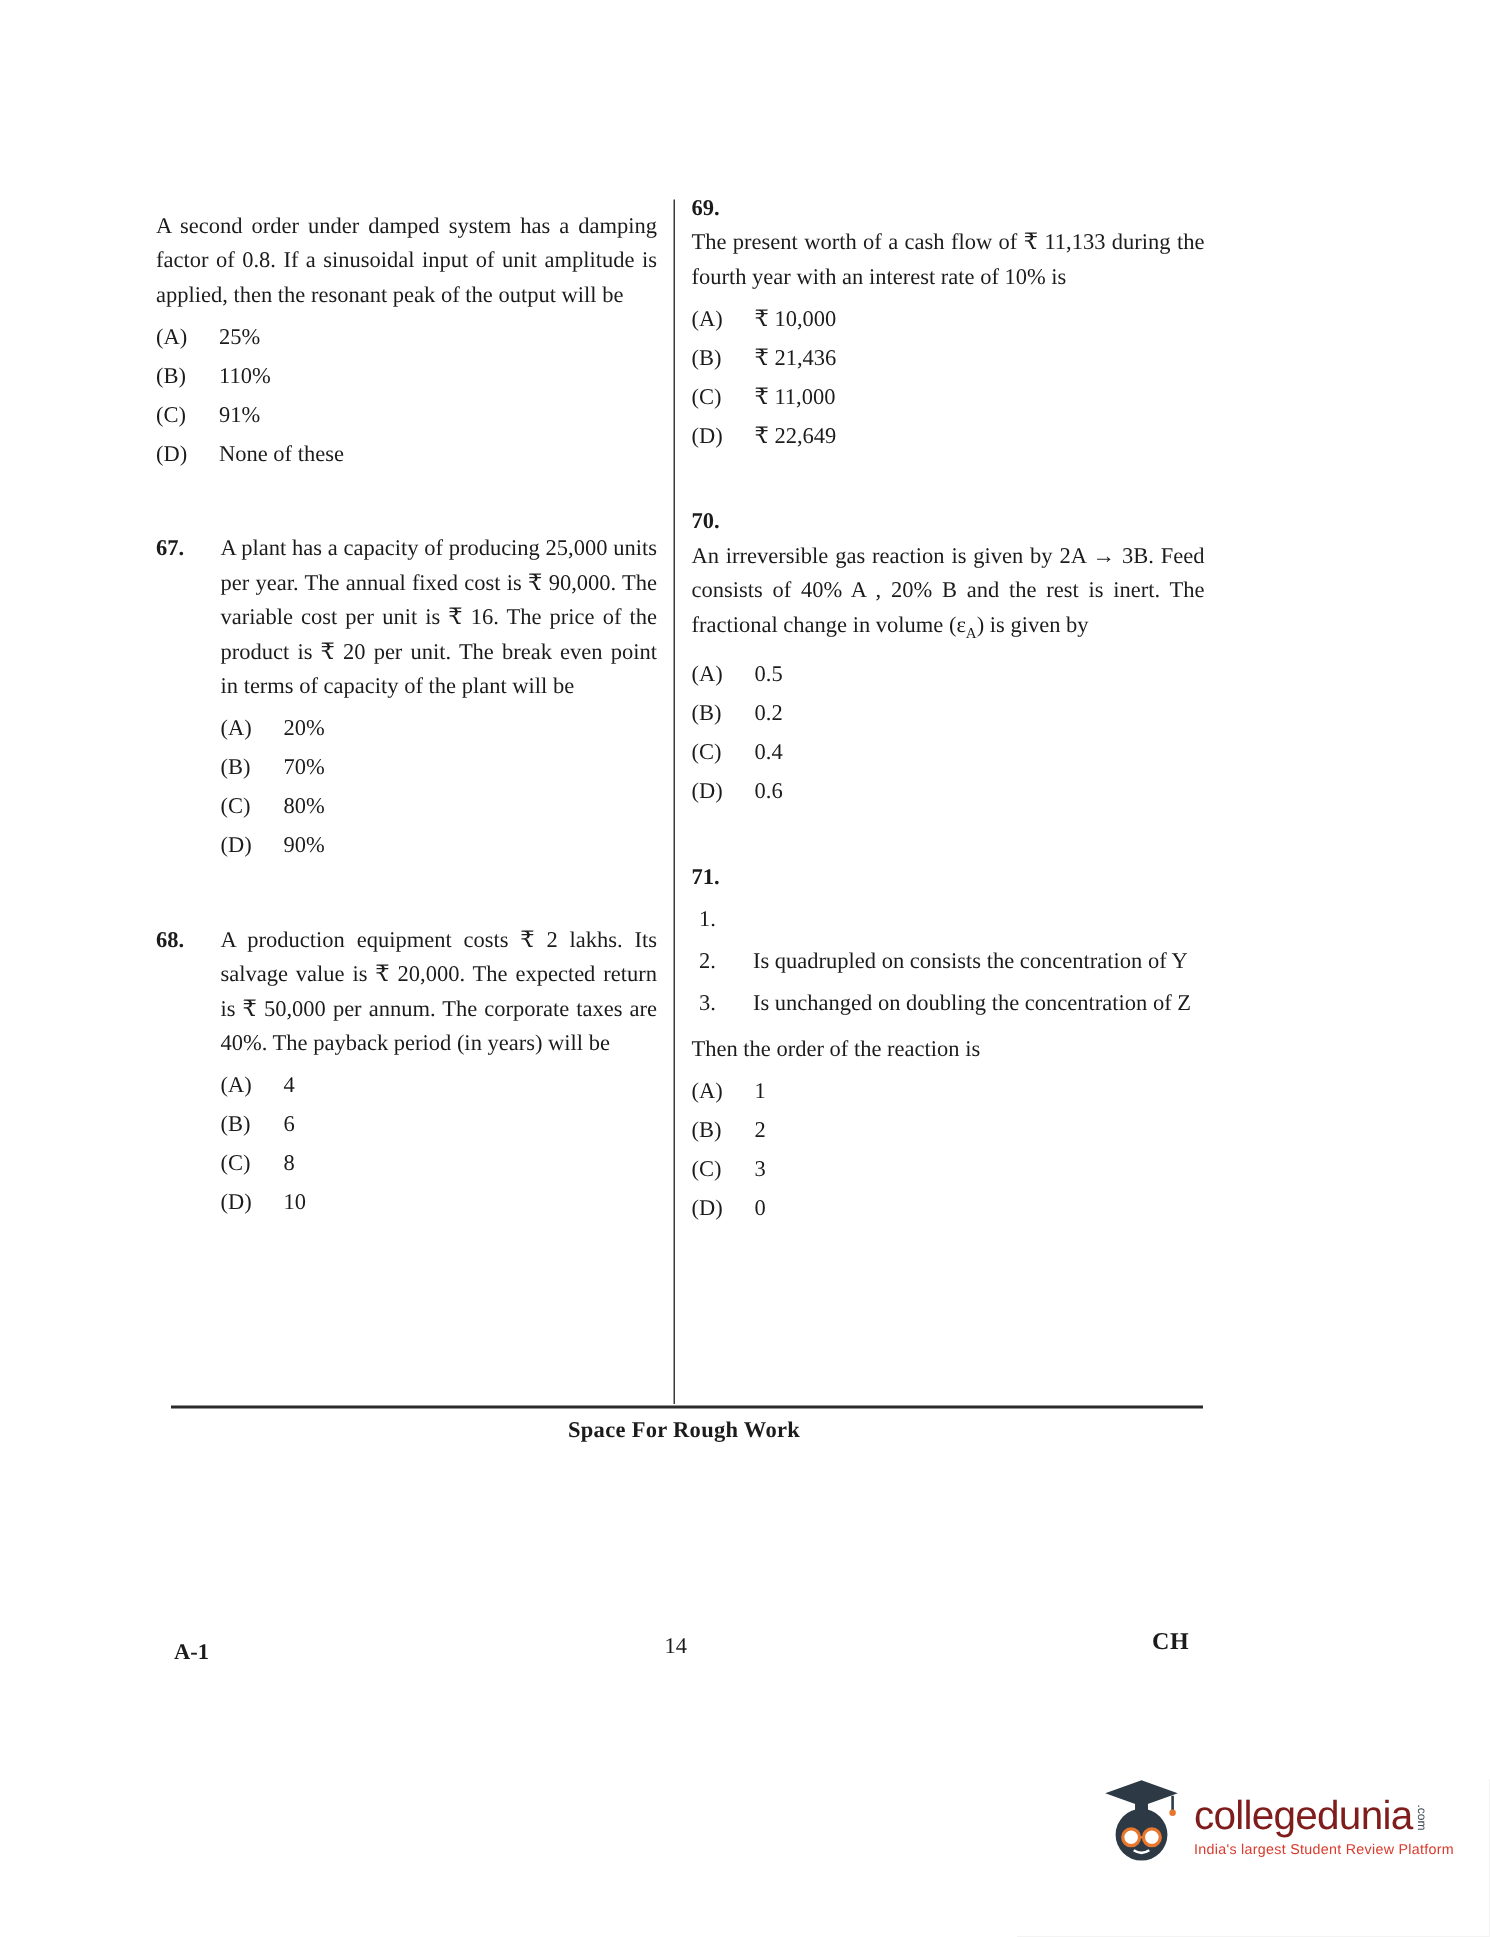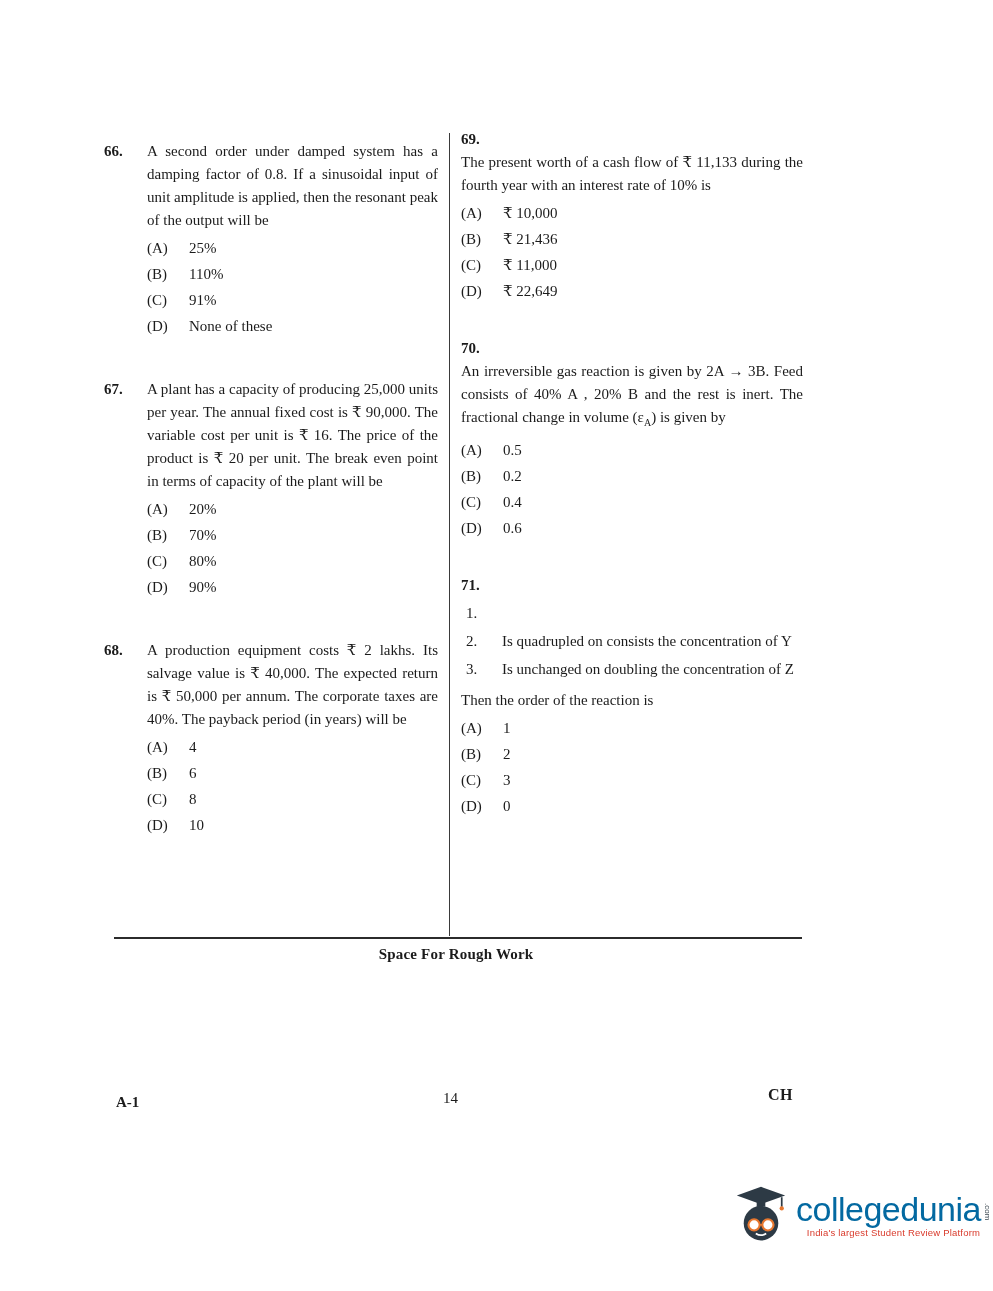--- a/index.html
+++ b/index.html
@@ -67,23 +67,23 @@
     position: absolute;
     left: 735px; top: 1186px;
     display: flex;
     align-items: center;
     gap: 9px;
     font-family: "Liberation Sans", "DejaVu Sans", sans-serif;
   }
   .logo-textcol { display: flex; flex-direction: column; }
   .brand-row { display: flex; align-items: flex-end; }
   .brand {
-    font-size: 34px;
+    font-size: 27px;
     font-weight: 500;
-    color: #0369a1;
+    color: #7f1d1d;
     letter-spacing: -0.5px;
     line-height: 28px;
   }
   .brand-suffix {
     writing-mode: vertical-rl;
     font-size: 8px;
     color: #3a4750;
     margin-left: 2px;
     line-height: 8px;
     padding-bottom: 3px;
@@ -100,21 +100,20 @@
 <body>
 
 <div class="page">
 
   <div class="divider-v"></div>
   <div class="divider-h"></div>
 
   <div class="col col-left">
 
     <div class="question">
-      <div class="qnum">66.</div>
       <div class="qbody">
         <div class="qtext">A second order under damped system has a damping factor of 0.8. If a sinusoidal input of unit amplitude is applied, then the resonant peak of the output will be</div>
         <div class="options">
           <div class="option">
             <span class="optlabel">(A)</span>
             <span class="opttext">25%</span>
           </div>
           <div class="option">
             <span class="optlabel">(B)</span>
             <span class="opttext">110%</span>
@@ -152,21 +151,21 @@
             <span class="optlabel">(D)</span>
             <span class="opttext">90%</span>
           </div>
         </div>
       </div>
     </div>
 
     <div class="question">
       <div class="qnum">68.</div>
       <div class="qbody">
-        <div class="qtext">A production equipment costs ₹ 2 lakhs. Its salvage value is ₹ 40,000. The expected return is ₹ 50,000 per annum. The corporate taxes are 40%. The payback period (in years) will be</div>
+        <div class="qtext">A production equipment costs ₹ 2 lakhs. Its salvage value is ₹ 20,000. The expected return is ₹ 50,000 per annum. The corporate taxes are 40%. The payback period (in years) will be</div>
         <div class="options">
           <div class="option">
             <span class="optlabel">(A)</span>
             <span class="opttext">4</span>
           </div>
           <div class="option">
             <span class="optlabel">(B)</span>
             <span class="opttext">6</span>
           </div>
           <div class="option">

